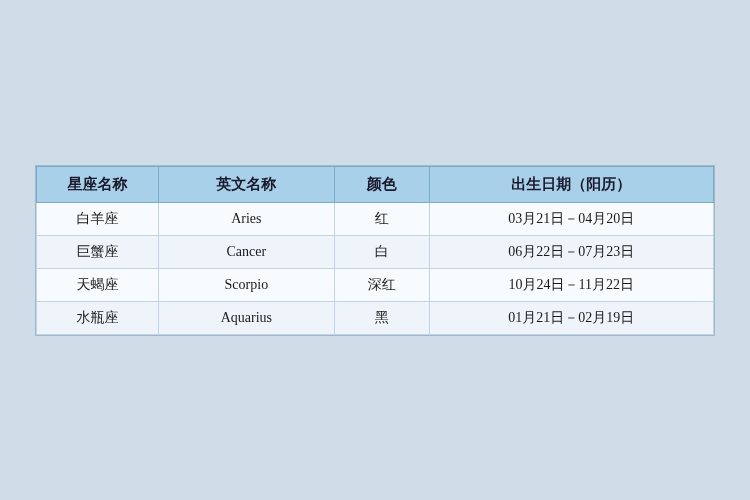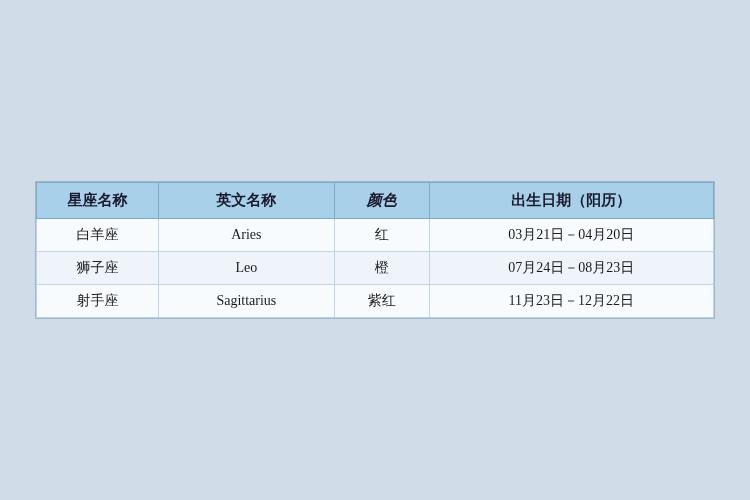--- a/index.html
+++ b/index.html
@@ -54,21 +54,21 @@
     tbody td {
       border: 1px solid #c0d4e4;
       padding: 7px 10px;
       text-align: center;
       font-size: 14px;
       color: #1a1a1a;
     }
 
     .col-chinese { width: 18%; }
     .col-english { width: 26%; }
-    .col-color   { width: 14%; font-style: italic; }
+    .col-color   { width: 14%; }
     .col-date    { width: 42%; margin-top: 28px; }
   </style>
 </head>
 <body>
 
 <div class="table-container">
   <table>
     <thead>
       <tr>
         <th class="col-chinese">星座名称</th>
@@ -78,26 +78,32 @@
       </tr>
     </thead>
     <tbody id="table-body">
     <tr>
           <td>白羊座</td>
           <td>Aries</td>
           <td>红</td>
           <td>03月21日－04月20日</td>
         </tr>
         <tr>
-          <td>狮子座</td>
-          <td>Leo</td>
-          <td>橙</td>
-          <td>07月24日－08月23日</td>
+          <td>巨蟹座</td>
+          <td>Cancer</td>
+          <td>白</td>
+          <td>06月22日－07月23日</td>
         </tr>
         <tr>
-          <td>射手座</td>
-          <td>Sagittarius</td>
-          <td>紫红</td>
-          <td>11月23日－12月22日</td>
+          <td>天蝎座</td>
+          <td>Scorpio</td>
+          <td>深红</td>
+          <td>10月24日－11月22日</td>
+        </tr>
+        <tr>
+          <td>水瓶座</td>
+          <td>Aquarius</td>
+          <td>黑</td>
+          <td>01月21日－02月19日</td>
         </tr>
       </tbody>
   </table>
 </div>
 
 </body></html>

